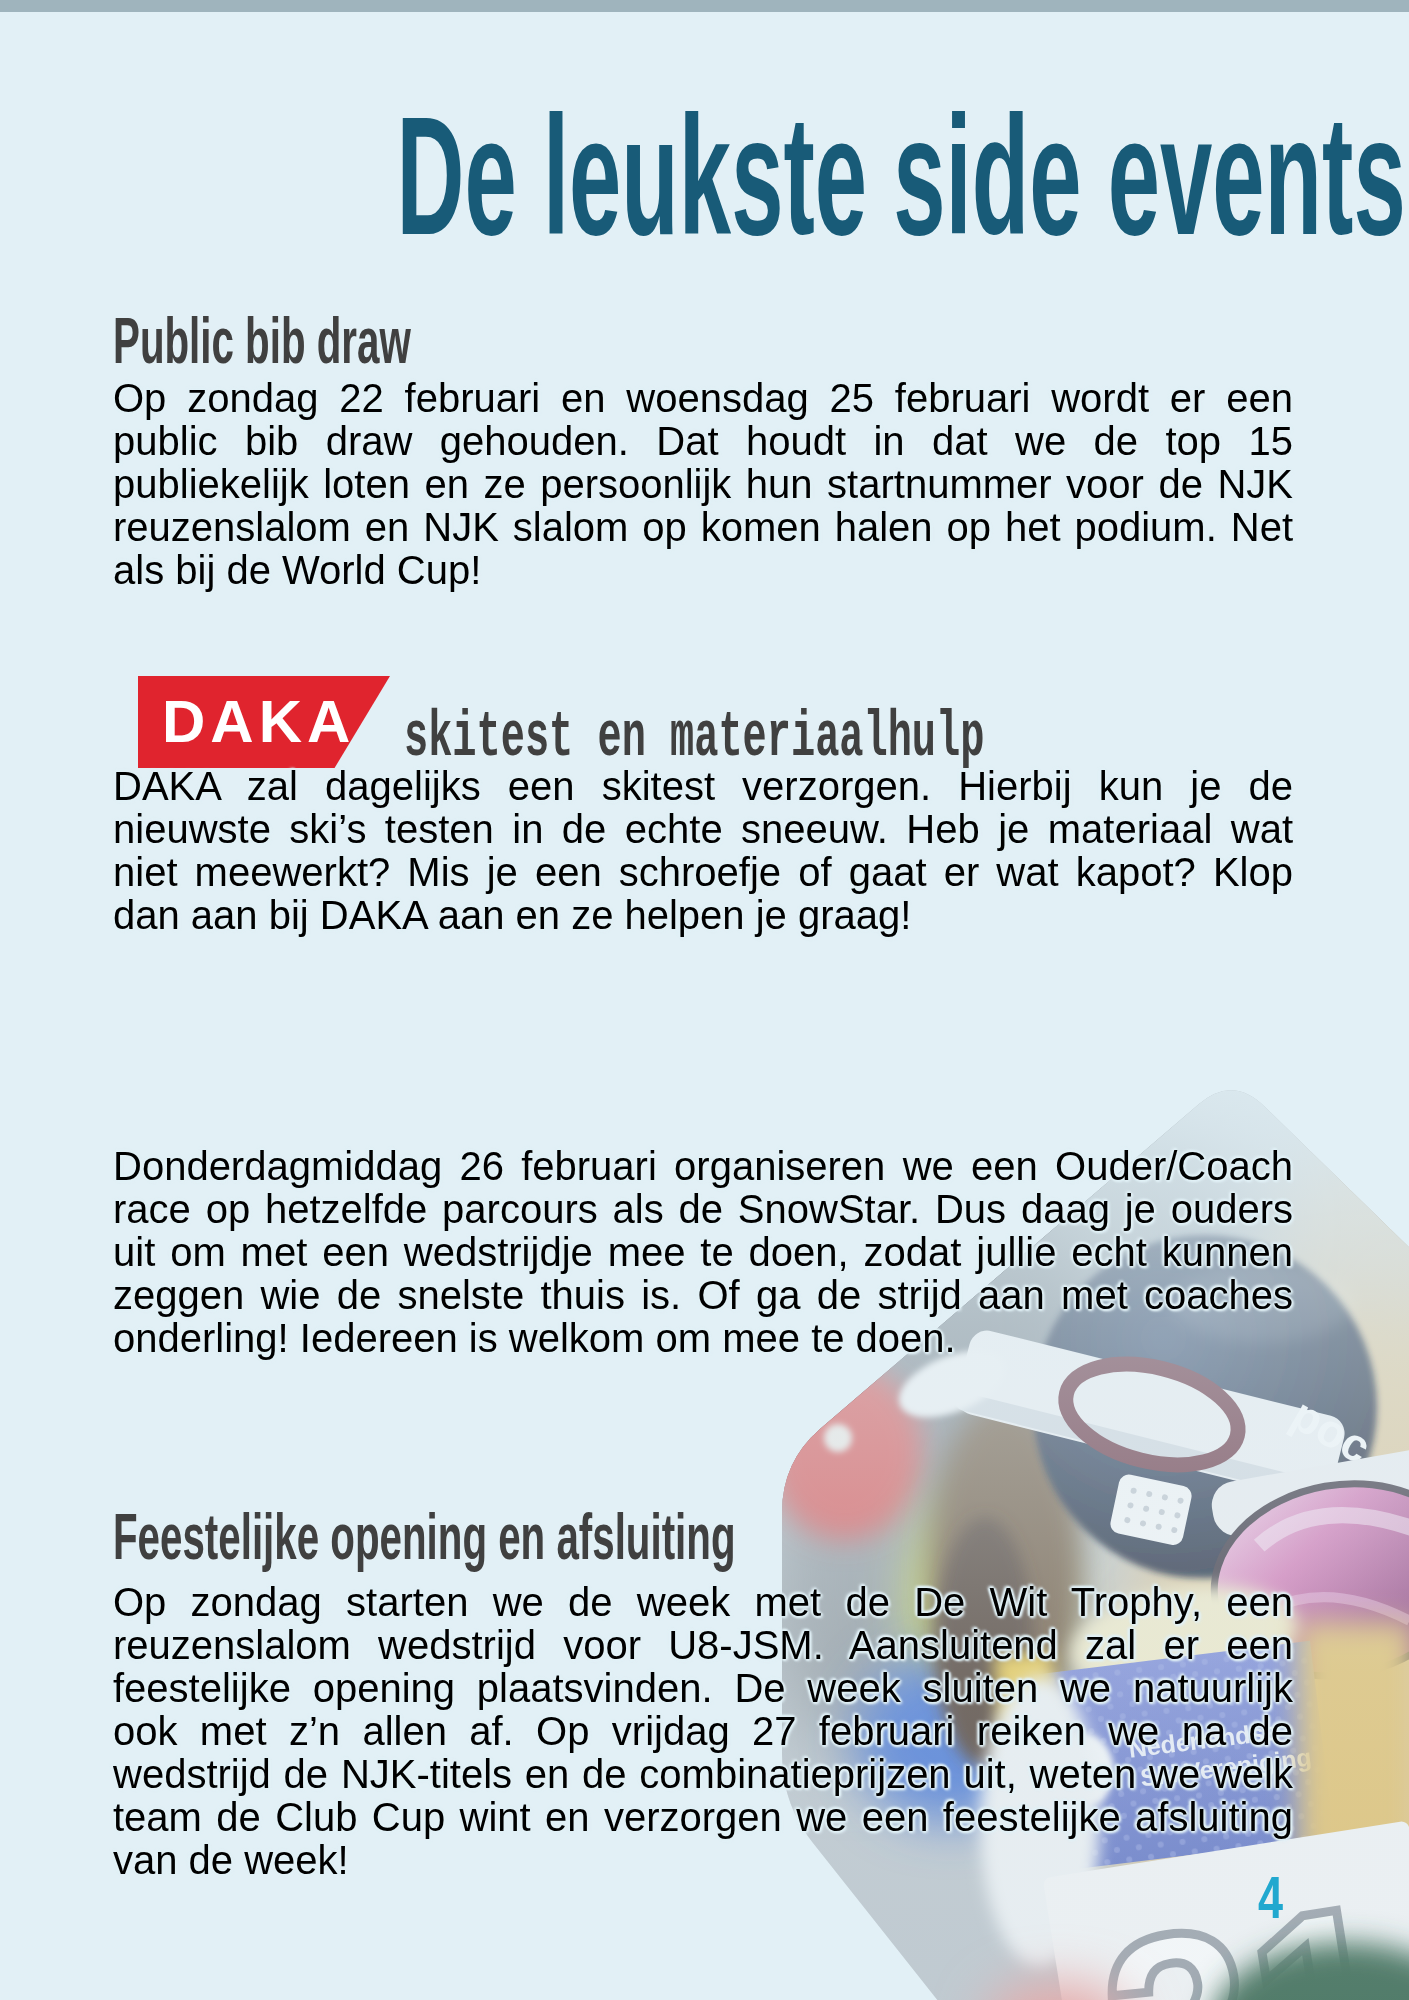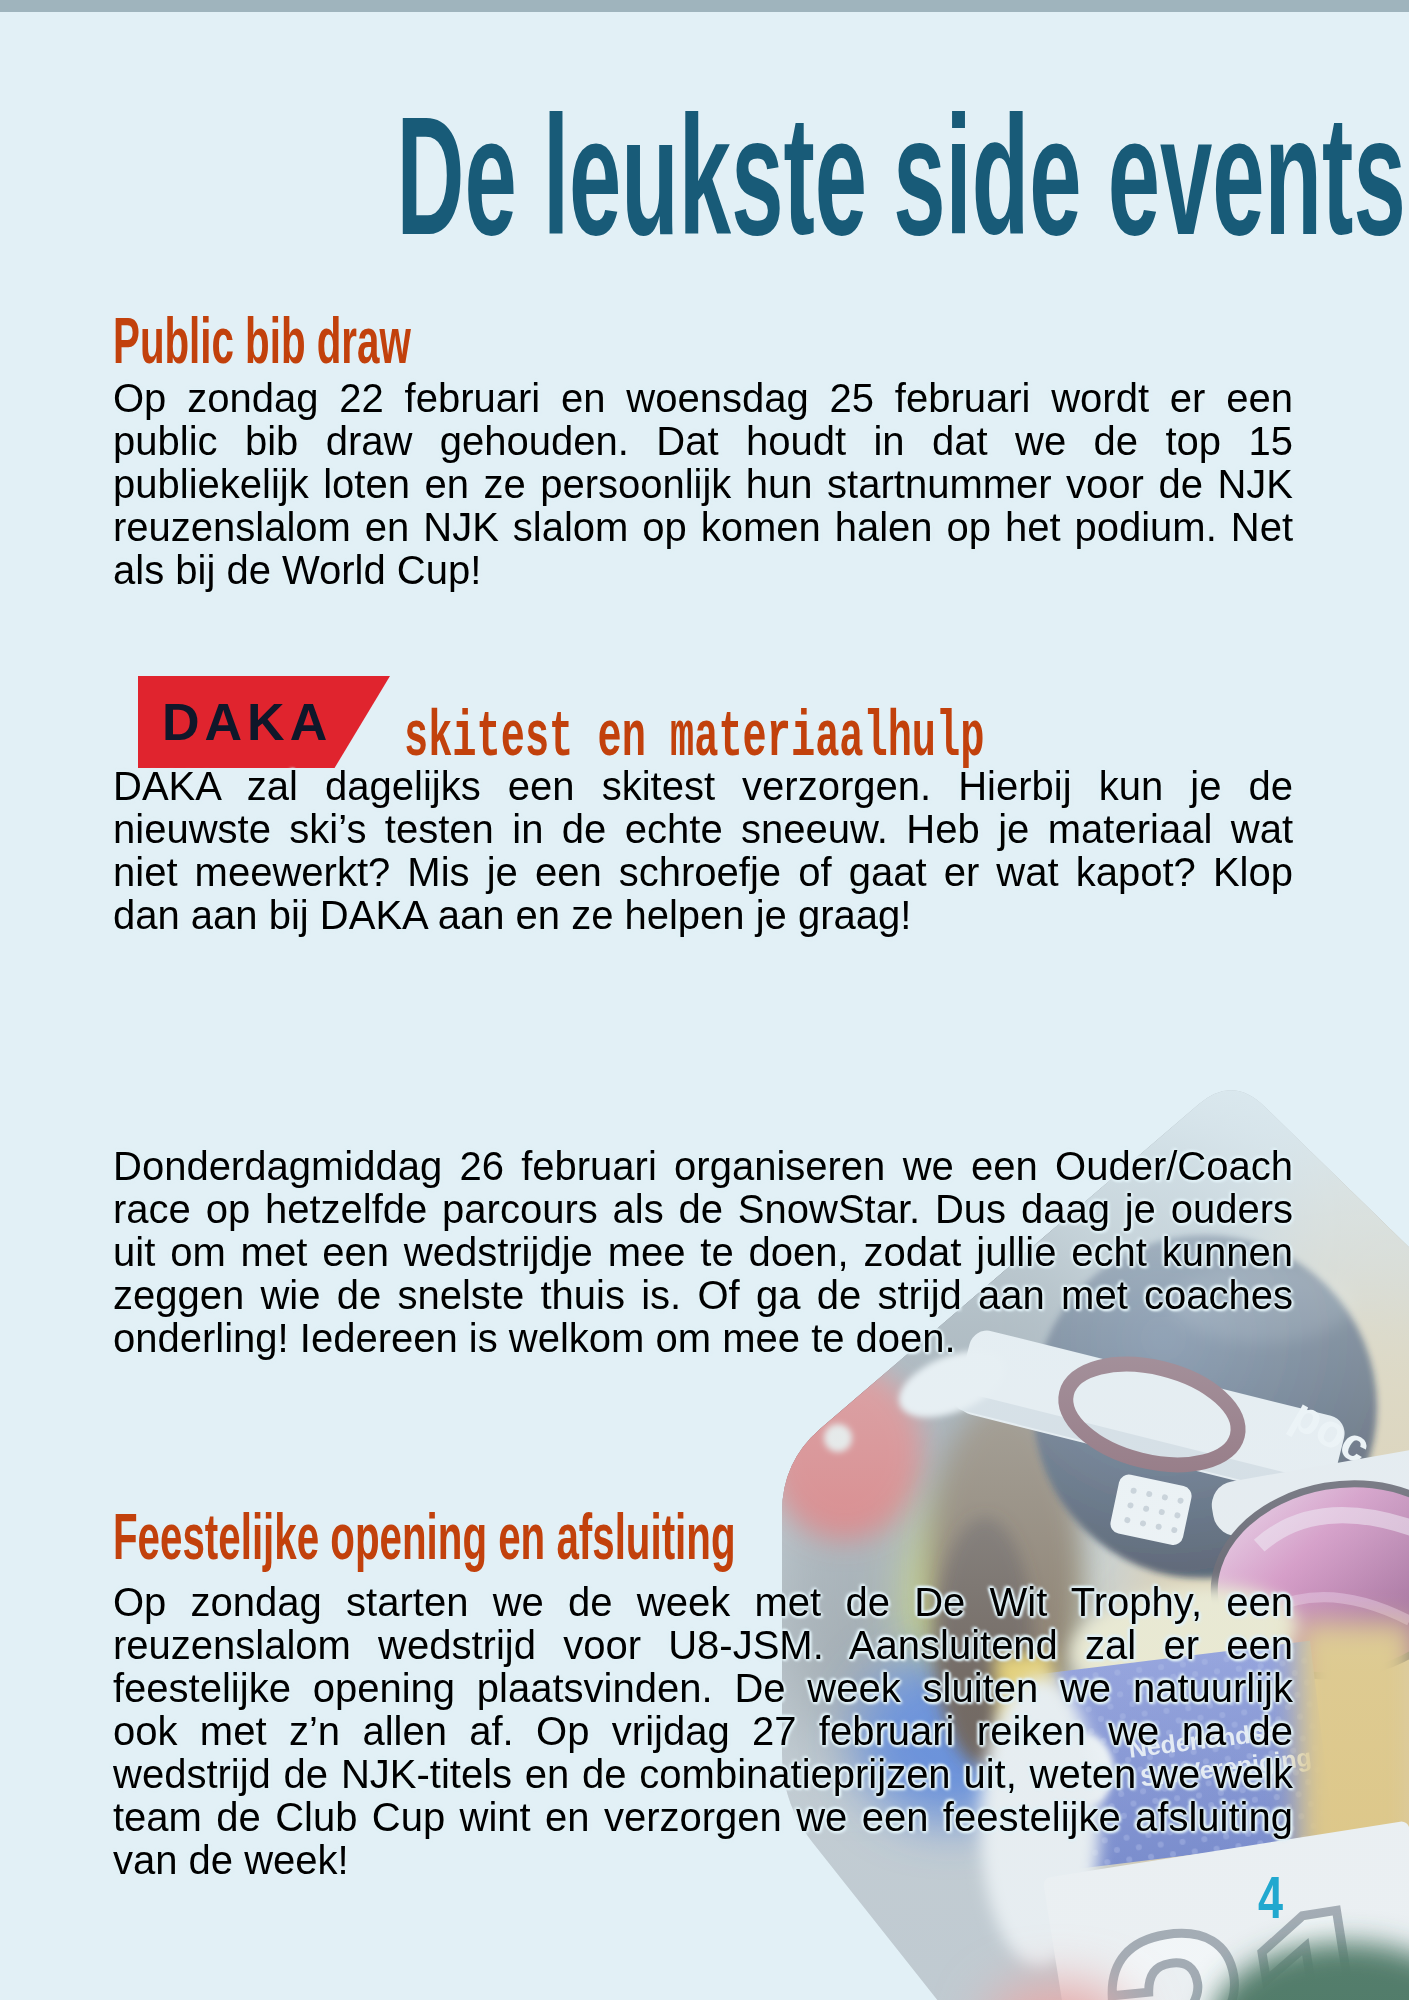--- a/index.html
+++ b/index.html
@@ -21,21 +21,21 @@
     font-size:168px;line-height:1.0;
     color:#185b78;
     white-space:nowrap;
   }
   .page-title .squeeze{display:inline-block;transform:scaleX(0.56);transform-origin:50% 50%;}
 
   .sec-heading{
     left:113px;
     font-weight:bold;
     font-size:65px;line-height:1.0;
-    color:#c2410c;
+    color:#404040;
     white-space:nowrap;
   }
   .sec-heading .squeeze{display:inline-block;transform:scaleX(0.62);transform-origin:0 50%;}
 
   .body-text{
     left:113px;width:1180px;
     font-size:40px;line-height:43px;
     color:#000000;
     text-align:justify;
     text-align-last:left;
@@ -49,21 +49,21 @@
   }
 
   .daka-logo{
     left:138px;top:664px;width:252px;height:92px;
     background:#e0242e;
     clip-path:polygon(0 0,100% 0,78% 100%,0 100%);
     display:flex;align-items:center;
     padding-left:24px;box-sizing:border-box;
   }
   .daka-logo .word{
-    color:#0f172a;font-weight:bold;font-size:52px;letter-spacing:5px;line-height:1;
+    color:#ffffff;font-weight:bold;font-size:60px;letter-spacing:5px;line-height:1;
   }
   .daka-heading{left:404px;top:694px;font-family:Liberation Mono, monospace;}
 
   .page-number{
     left:1258px;top:1856px;
     color:#21a8cf;
     font-weight:bold;font-size:60px;line-height:1;
   }
   .page-number .squeeze{display:inline-block;transform:scaleX(0.75);transform-origin:0 50%;}
 </style>

